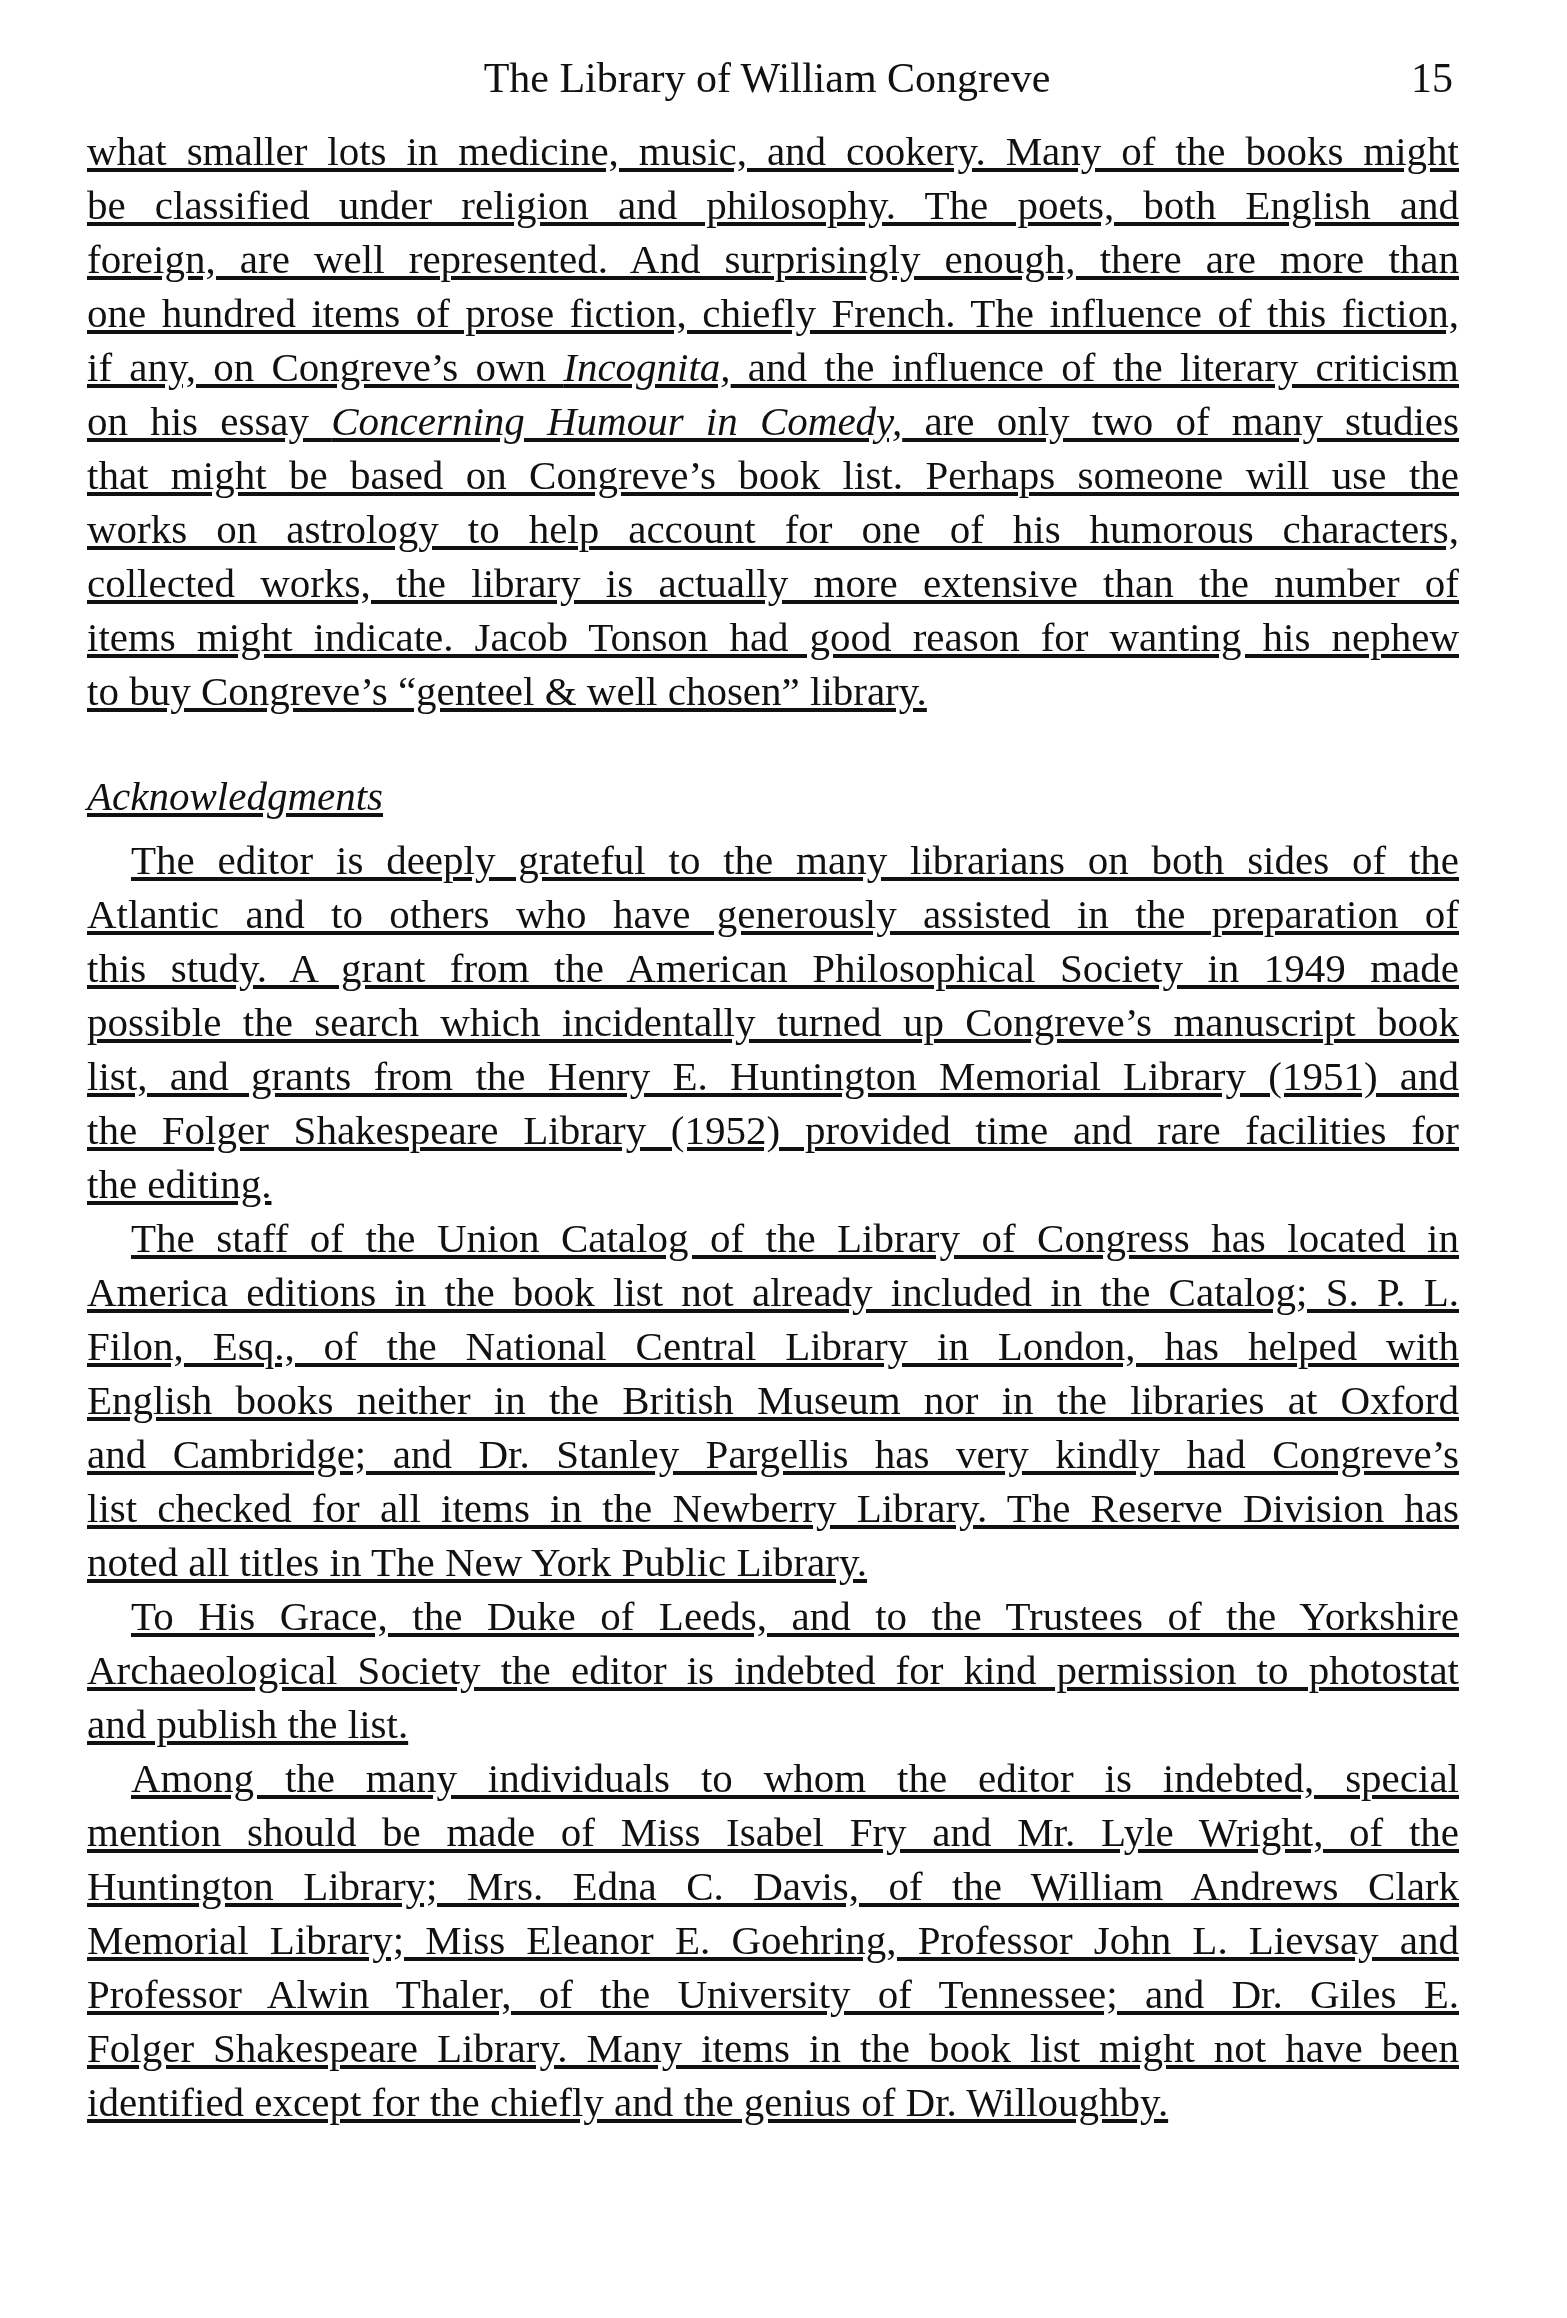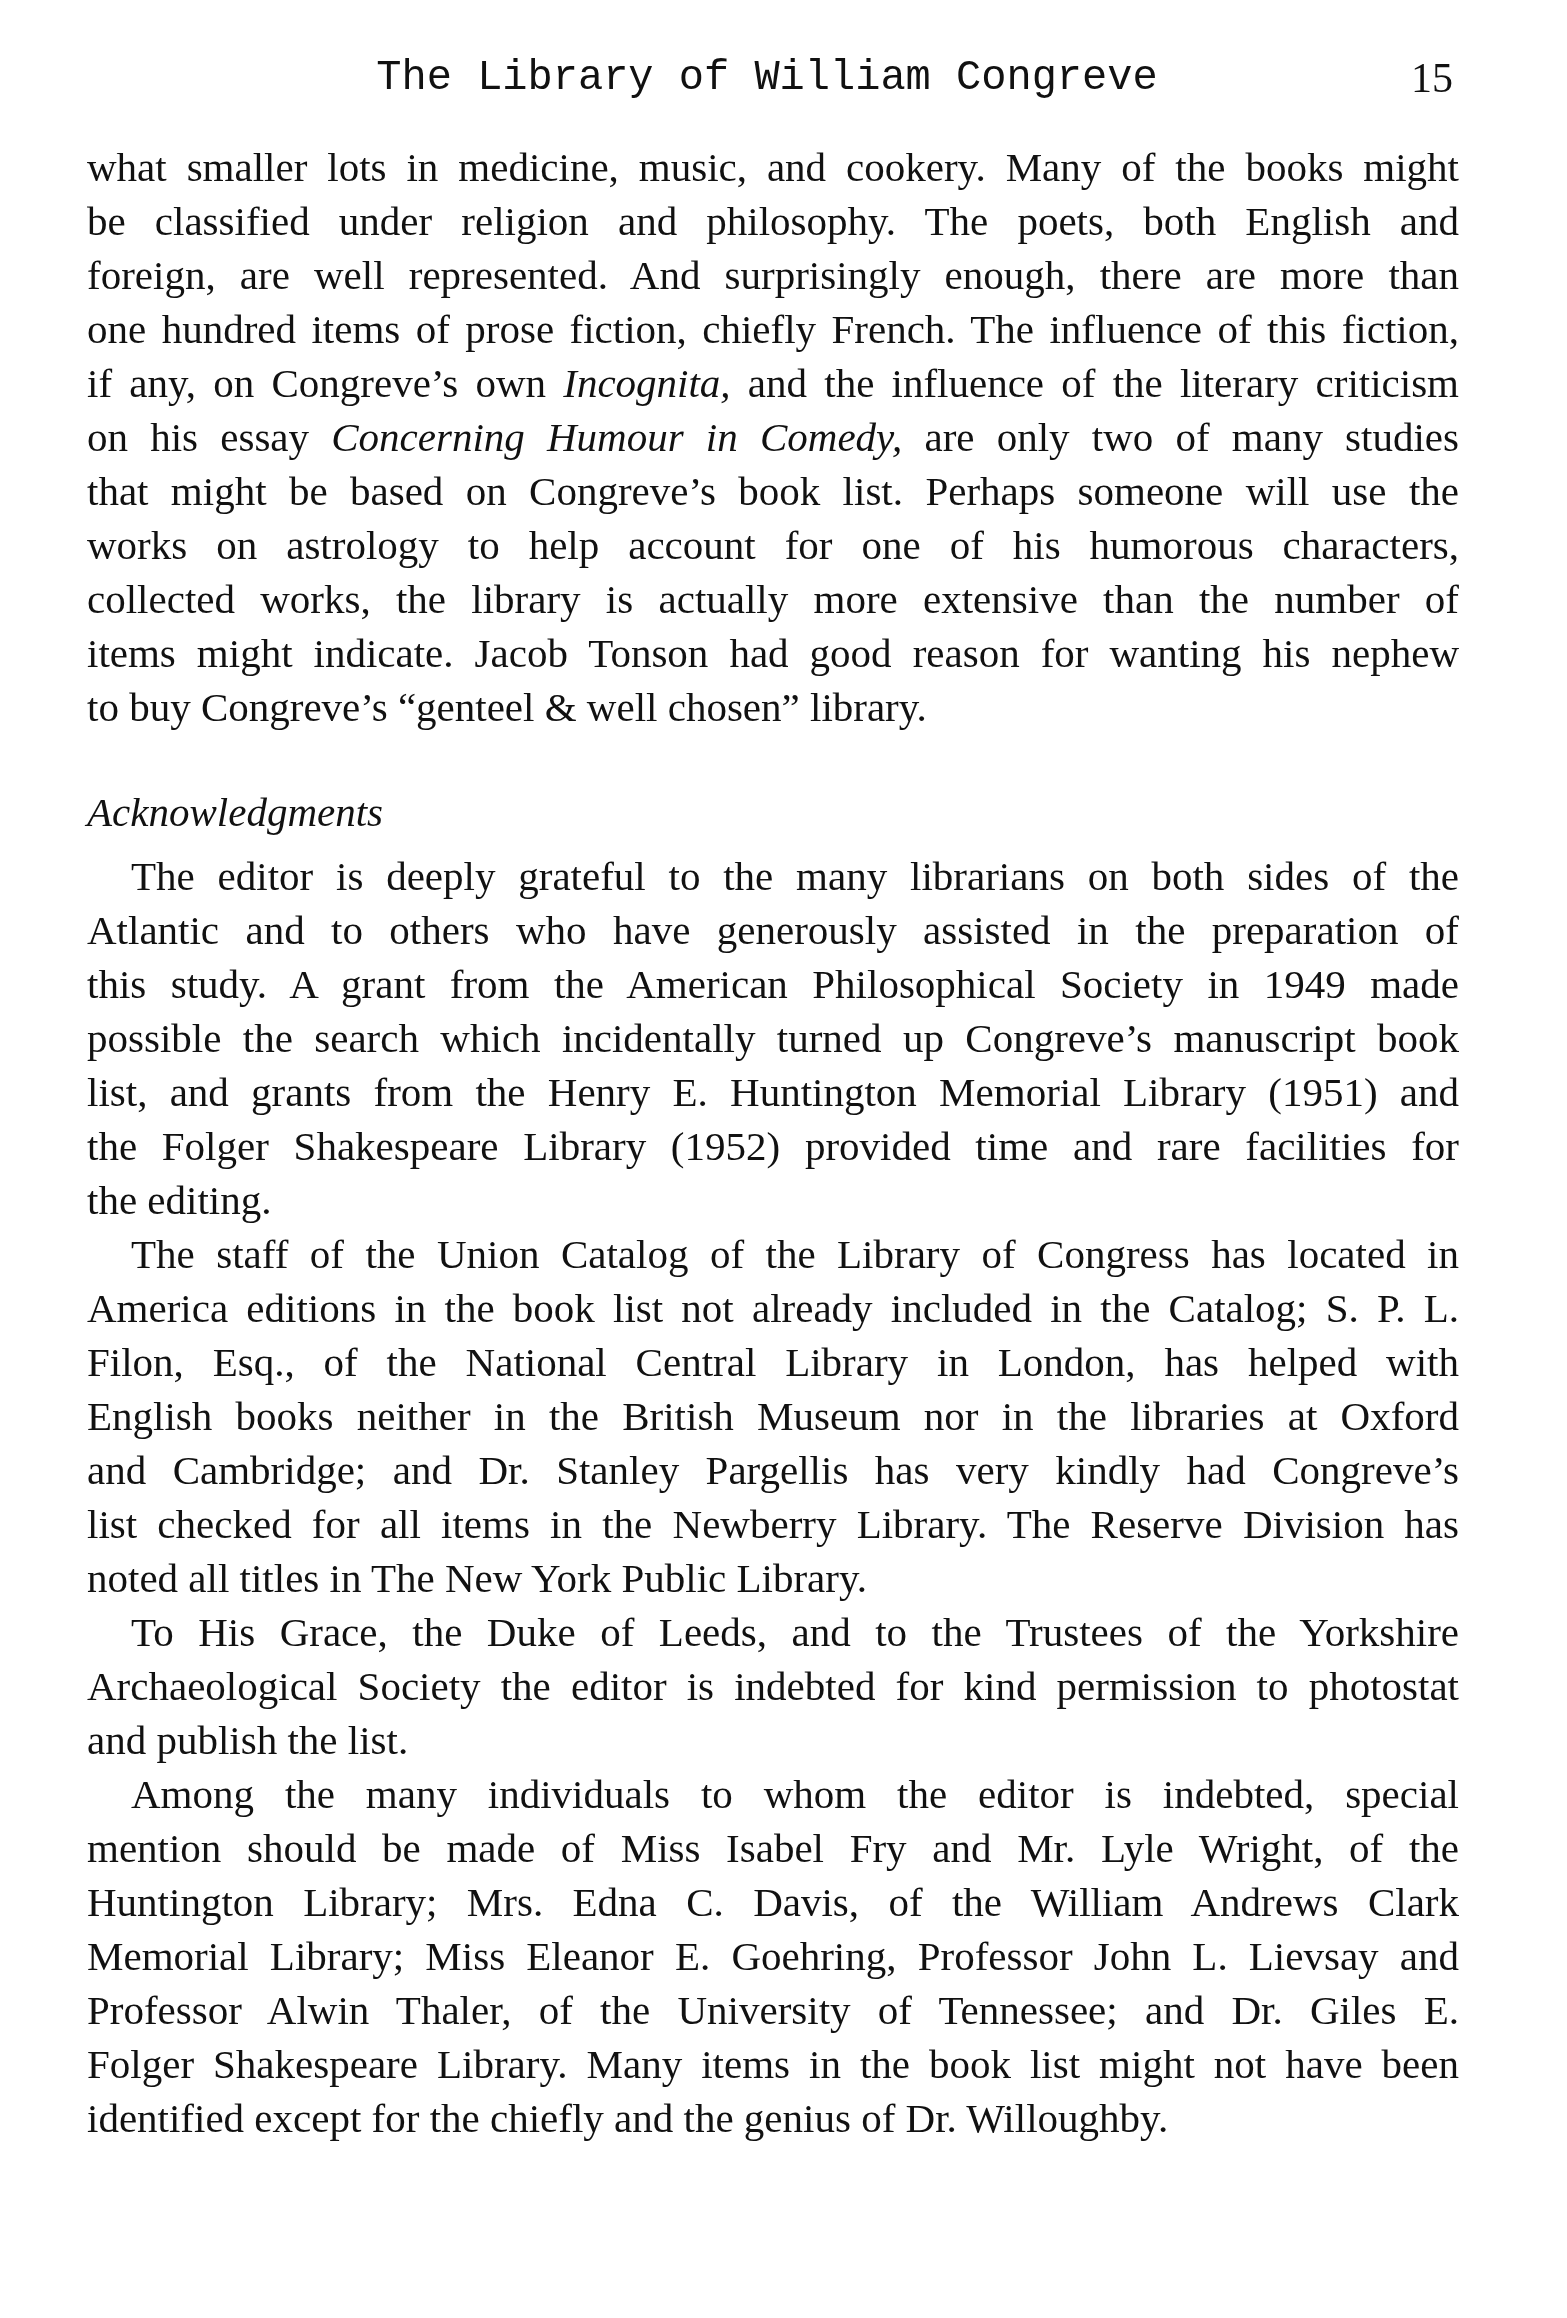--- a/index.html
+++ b/index.html
@@ -29,33 +29,33 @@
       top: 53px;
       height: 51px;
       font-size: 42px;
       line-height: 51px;
     }
     .running-head .title {
       position: absolute;
       left: 0;
       right: 12px;
       text-align: center;
-      font-family: Liberation Mono, monospace;
     }
     .running-head .folio {
       position: absolute;
       right: 6px;
       top: 0;
     }
     .text-block {
       position: absolute;
       left: 87px;
-      top: 140px;
+      top: 124px;
       width: 1372px;
       font-size: 41px;
+      text-decoration: underline;
     }
     .line {
       height: 54px;
       line-height: 54px;
       white-space: nowrap;
       text-align: justify;
       text-align-last: justify;
       word-spacing: 0;
     }
     .line.last {

